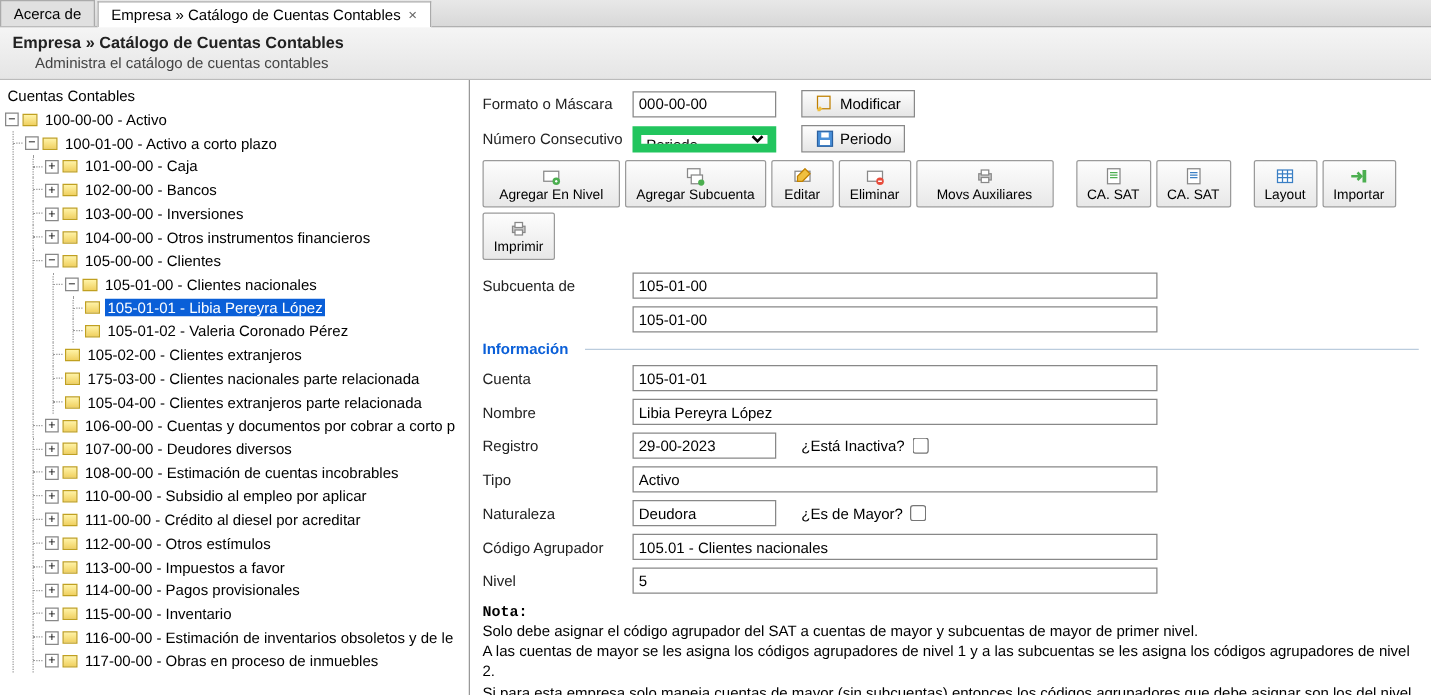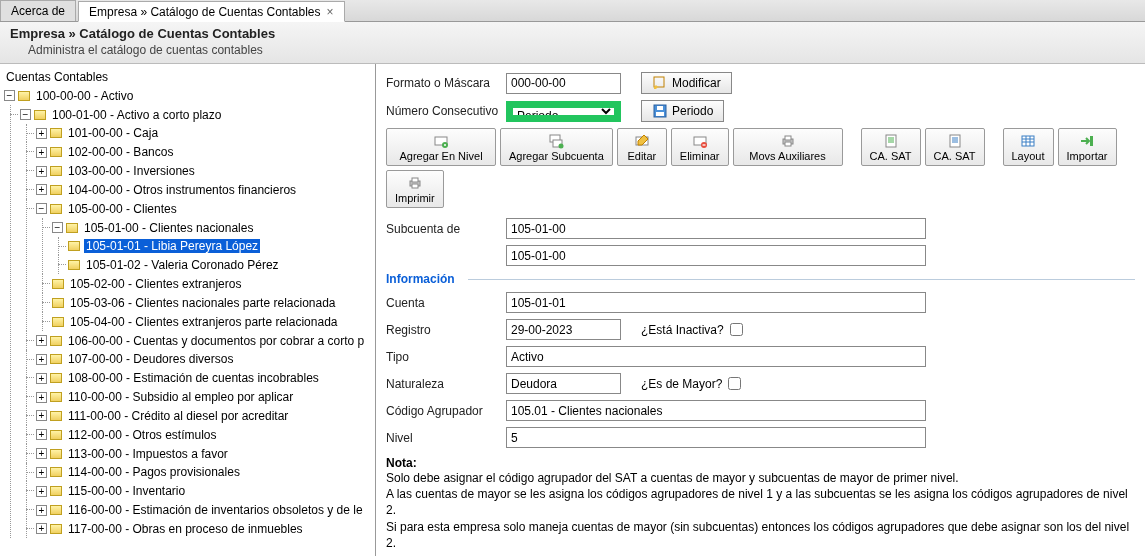--- a/index.html
+++ b/index.html
@@ -47,21 +47,21 @@
 .toolbar { display: flex; gap: 4px; margin: 6px 0 10px 0; flex-wrap: wrap; }
 .tb-btn { border: 1px solid #9a9a9a; background: linear-gradient(#fdfdfd, #e8e8e8); width: auto; min-width: 50px; padding: 2px 8px; height: 38px; display: flex; flex-direction: column; align-items: center; justify-content: center; font-size: 11px; cursor: pointer; border-radius: 2px; }
 .tb-btn.wide { min-width: 110px; }
 .tb-group-sep { width: 10px; }
 .tb-icon { width: 16px; height: 16px; margin-bottom: 1px; }
 
 
 .section-title { color: #0a5fd8; font-weight: bold; margin: 6px 0 6px 0; position: relative; }
 .section-title::after { content: ""; position: absolute; left: 82px; right: 0; top: 50%; border-top: 1px solid #bcd; }
 
-.note-title { font-weight: bold; margin-top: 8px; }
+.note-title { font-weight: bold; margin-top: 8px; font-family: Liberation Mono, monospace; }
 .note-body { font-size: 12px; line-height: 1.35; }
 
 .checkbox-label { margin-left: 20px; display: inline-flex; align-items: center; gap: 6px; }
 input[type=checkbox] { width: 13px; height: 13px; }
 </style>
 </head>
 <body>
 
 <div class="tab-bar">
   <div class="tab">
@@ -98,21 +98,21 @@
                   <span class="expander">−</span><span class="node-icon"></span><span class="node-label">105-00-00 - Clientes</span>
                   <ul>
                     <li>
                       <span class="expander">−</span><span class="node-icon"></span><span class="node-label">105-01-00 - Clientes nacionales</span>
                       <ul>
                         <li><span class="node-icon"></span><span class="node-label selected">105-01-01 - Libia Pereyra López</span></li>
                         <li><span class="node-icon"></span><span class="node-label">105-01-02 - Valeria Coronado Pérez</span></li>
                       </ul>
                     </li>
                     <li><span class="node-icon"></span><span class="node-label">105-02-00 - Clientes extranjeros</span></li>
-                    <li><span class="node-icon"></span><span class="node-label">105-03-06 - Clientes nacionales parte relacionada</span></li>
+                    <li><span class="node-icon"></span><span class="node-label">175-03-00 - Clientes nacionales parte relacionada</span></li>
                     <li><span class="node-icon"></span><span class="node-label">105-04-00 - Clientes extranjeros parte relacionada</span></li>
                   </ul>
                 </li>
                 <li><span class="expander">+</span><span class="node-icon"></span><span class="node-label">106-00-00 - Cuentas y documentos por cobrar a corto p</span></li>
                 <li><span class="expander">+</span><span class="node-icon"></span><span class="node-label">107-00-00 - Deudores diversos</span></li>
                 <li><span class="expander">+</span><span class="node-icon"></span><span class="node-label">108-00-00 - Estimación de cuentas incobrables</span></li>
                 <li><span class="expander">+</span><span class="node-icon"></span><span class="node-label">110-00-00 - Subsidio al empleo por aplicar</span></li>
                 <li><span class="expander">+</span><span class="node-icon"></span><span class="node-label">111-00-00 - Crédito al diesel por acreditar</span></li>
                 <li><span class="expander">+</span><span class="node-icon"></span><span class="node-label">112-00-00 - Otros estímulos</span></li>
                 <li><span class="expander">+</span><span class="node-icon"></span><span class="node-label">113-00-00 - Impuestos a favor</span></li>
@@ -246,20 +246,24 @@
       <input class="form-input wide" value="105-01-00" style="">
     </div>
 
     <div class="section-title">Información</div>
 
     <div class="form-row">
       <div class="form-label">Cuenta</div>
       <input class="form-input wide" value="105-01-01" style="">
     </div>
     <div class="form-row">
+      <div class="form-label">Nombre</div>
+      <input class="form-input wide" value="Libia Pereyra López" style="">
+    </div>
+    <div class="form-row">
       <div class="form-label">Registro</div>
       <input class="form-input medium" value="29-00-2023" style="">
       <label class="checkbox-label">
         <span>¿Está Inactiva?</span>
         <input type="checkbox" style="">
       </label>
     </div>
     <div class="form-row">
       <div class="form-label">Tipo</div>
       <input class="form-input wide" value="Activo" style="">

